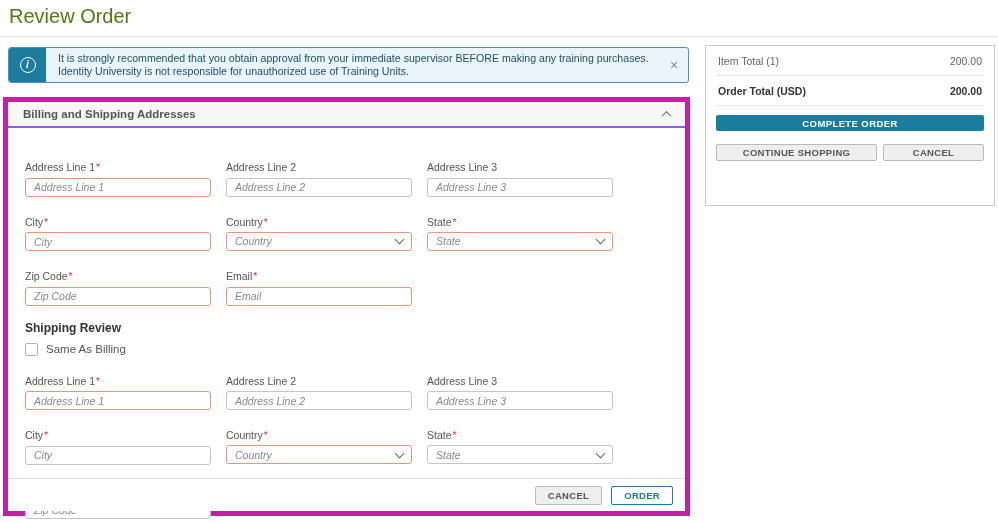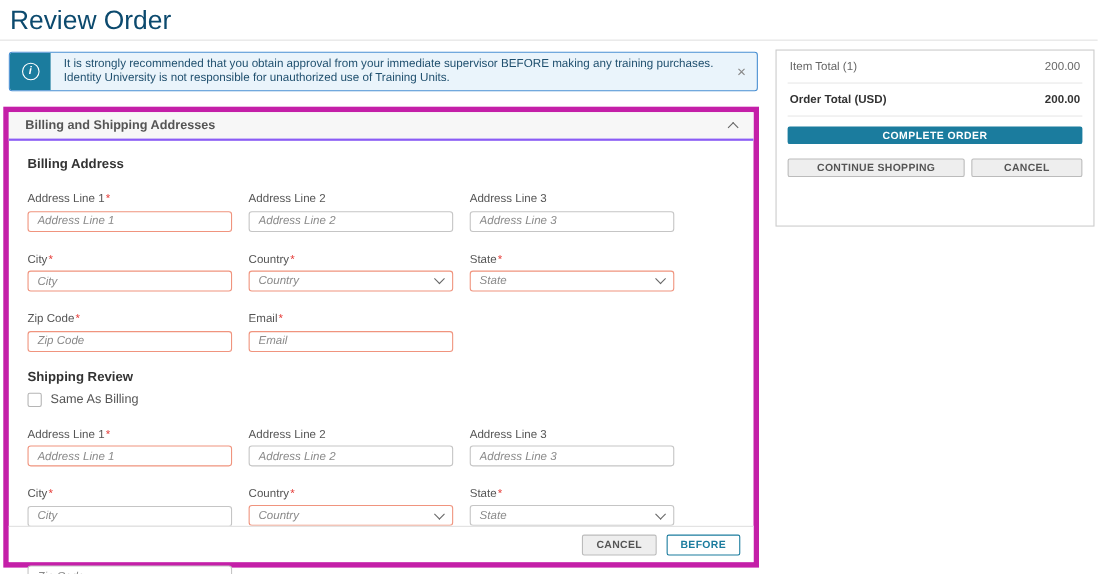--- a/index.html
+++ b/index.html
@@ -1,20 +1,20 @@
 <!DOCTYPE html>
 <html><head>
 <meta charset="utf-8">
 <style>
   * { margin:0; padding:0; box-sizing:border-box; }
   html,body { width:998px; height:522px; background:#fff;
     font-family:"Liberation Sans", sans-serif; }
   body { position:relative; overflow:hidden; }
 
-  .page-title { position:absolute; left:9px; top:5px; font-size:24px; color:#0c4a6e; font-weight:400; }
+  .page-title { position:absolute; left:9px; top:5px; font-size:20px; color:#4d7c0f; font-weight:400; }
   .title-rule { position:absolute; left:0; top:36px; width:998px; border-top:1px solid #e2e2e2; }
 
   
   .banner { position:absolute; left:8px; top:47px; width:681px; height:36px;
     background:#eaf4fb; border:1px solid #4a90d2; border-radius:3px;
     display:flex; align-items:stretch; overflow:hidden; }
   .banner-icon-box { width:37px; background:#1b7c9e; display:flex; align-items:center; justify-content:center; flex:0 0 37px; }
   .info-circle { width:16px; height:16px; border:1.5px solid #fff; border-radius:50%;
     color:#fff; font-size:10px; font-weight:bold; text-align:center; line-height:13px; font-style:italic; }
   .banner-text { flex:1; padding:4px 8px 4px 12px; font-size:10.6px; line-height:13.5px; color:#1f4f6e; display:flex; align-items:center; }
@@ -88,21 +88,20 @@
 </div>
 
 <div class="form-panel">
   <div class="panel-header">
     <div class="panel-title">Billing and Shipping Addresses</div>
     <span class="chev chev-up"></span>
   </div>
 
   <div class="panel-content">
 
-    <div class="section-heading">Billing Address</div>
 
     <div class="grid-row">
       <div>
         <div class="field-label"><span>Address Line 1</span><span class="req">*</span></div>
         <input class="tb hl" placeholder="Address Line 1" style="">
       </div>
       <div>
         <div class="field-label">Address Line 2</div>
         <input class="tb" placeholder="Address Line 2" style="">
       </div>
@@ -193,21 +192,21 @@
         <div class="field-label"><span>Zip Code</span><span class="req">*</span></div>
         <input class="tb" placeholder="Zip Code" style="">
       </div>
       <div></div>
       <div></div>
     </div>
   </div>
 
   <div class="panel-footer">
     <button class="btn btn-gray">CANCEL</button>
-    <button class="btn btn-teal-outline">BEFORE</button>
+    <button class="btn btn-teal-outline">ORDER</button>
   </div>
 </div>
 
 <div class="summary-panel">
   <div class="summary-body">
     <div class="summary-row">
       <span>Item Total (1)</span>
       <span>200.00</span>
     </div>
     <div class="summary-row total">

